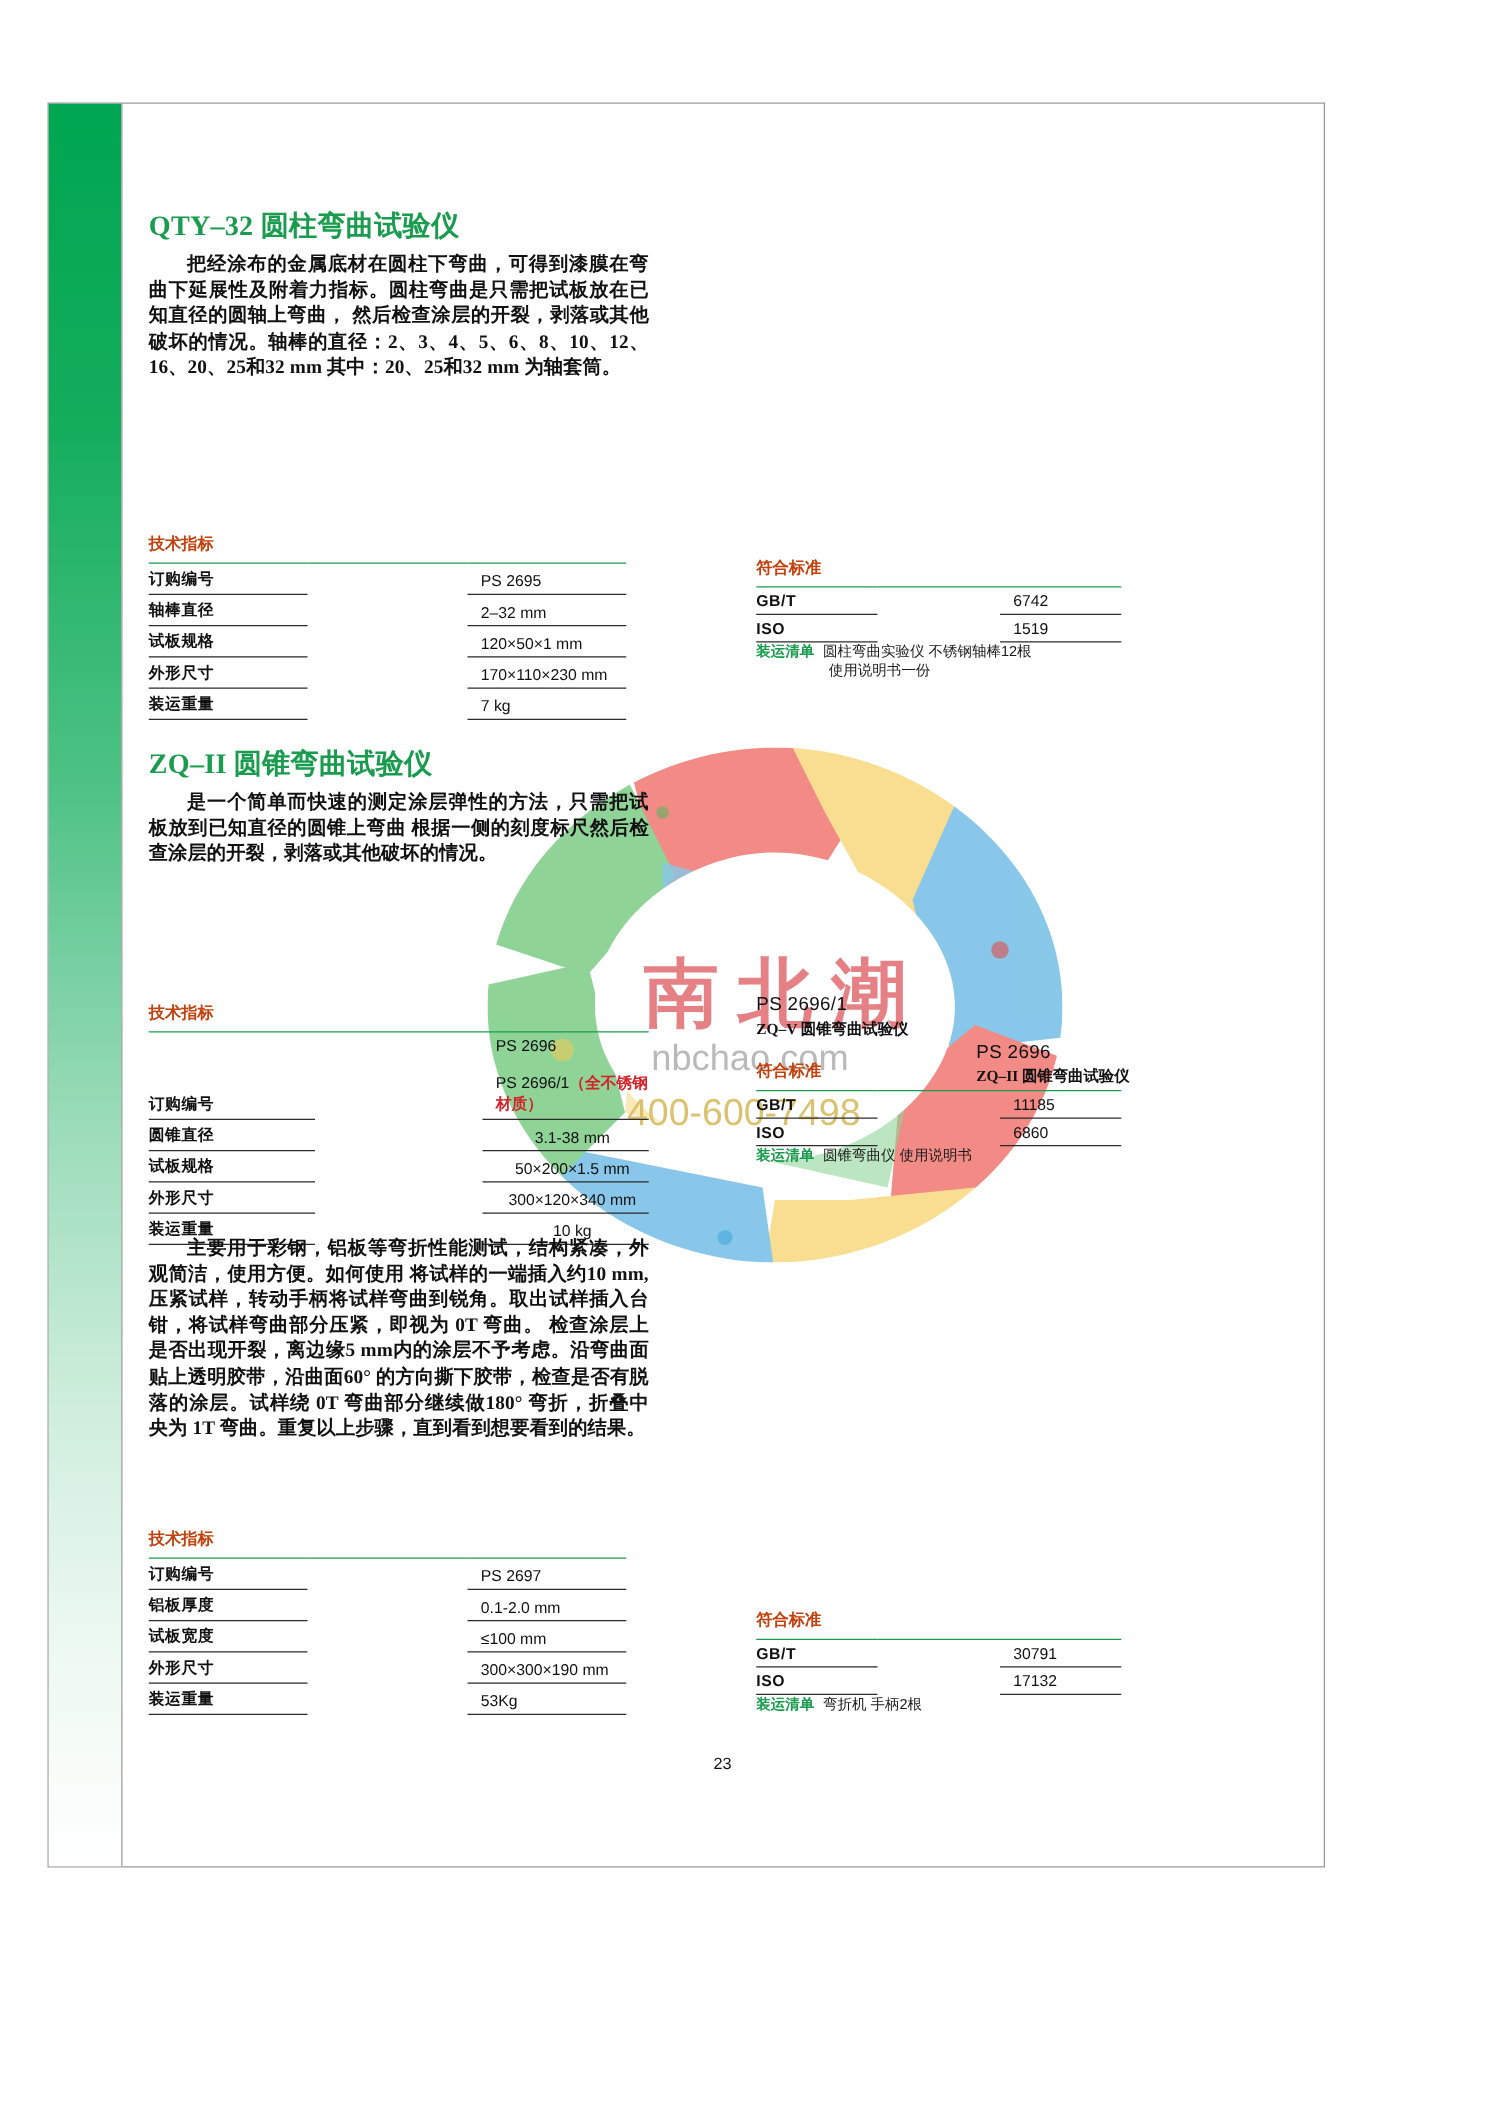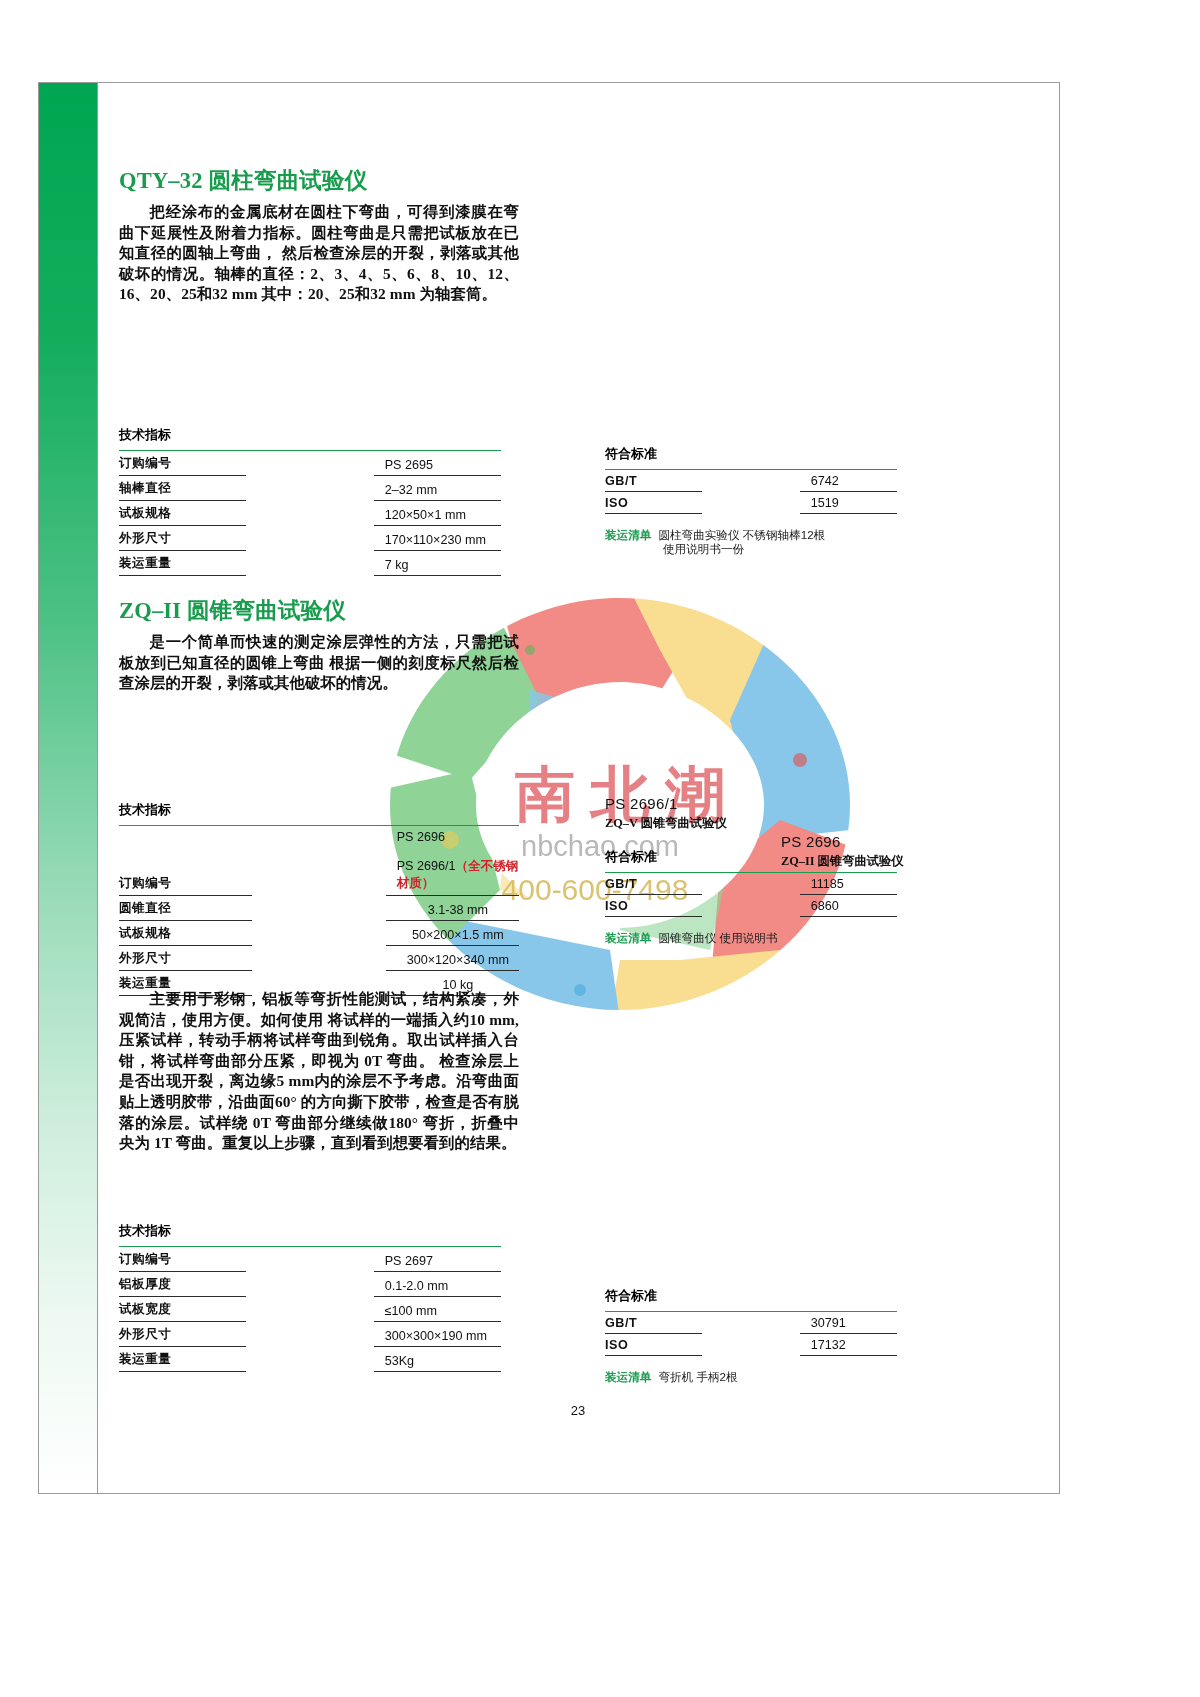--- a/index.html
+++ b/index.html
@@ -52,21 +52,21 @@
     font-family:"Liberation Serif","DejaVu Serif",serif;
     font-size:15.4px;line-height:20.6px;color:#111;
     text-align:justify;font-weight:600;
     letter-spacing:.1px;
   }
   p.body .ind{display:inline-block;width:30px;}
 
   
   .tbl-title{
     font-family:Liberation Serif, serif;
-    font-size:13px;font-weight:700;color:#000000;margin-bottom:3px;
+    font-size:13px;font-weight:700;color:#c2410c;margin-bottom:3px;
   }
   table.spec{border-collapse:collapse;width:100%;table-layout:fixed;}
   table.spec td{
     font-size:12.6px;
     font-family:"Liberation Sans","DejaVu Sans",sans-serif;
     padding:4px 0 3px 0;
     vertical-align:bottom;
     color:#111;
   }
   table.spec tr.head td{border-bottom:1.3px solid #1a9c4e;padding:0;height:3px;}
@@ -75,21 +75,21 @@
     padding-right:10px;letter-spacing:.5px;
   }
   table.spec td.v{
     border-bottom:1.3px solid #2b2b2b;padding-left:11px;
   }
   table.spec td.gap{width:12px;border-bottom:none;}
   td.v.center{text-align:center;}
   .redtxt{color:#d2232a;font-weight:700;}
 
   .packing{
-    margin-top:13px;font-size:11.6px;line-height:15px;
+    margin-top:0;font-size:11.6px;line-height:15px;
     font-family:"Liberation Sans","DejaVu Sans",sans-serif;
   }
   .packing b{color:#1a9c4e;font-weight:700;margin-right:7px;}
   .packing .pl2{display:block;margin-left:58px;font-family:Liberation Serif, serif;}
 
   .callout{
     font-family:"Liberation Sans","DejaVu Sans",sans-serif;
     position:absolute;
   }
   .callout .n{font-size:15px;color:#111;letter-spacing:.3px;}

